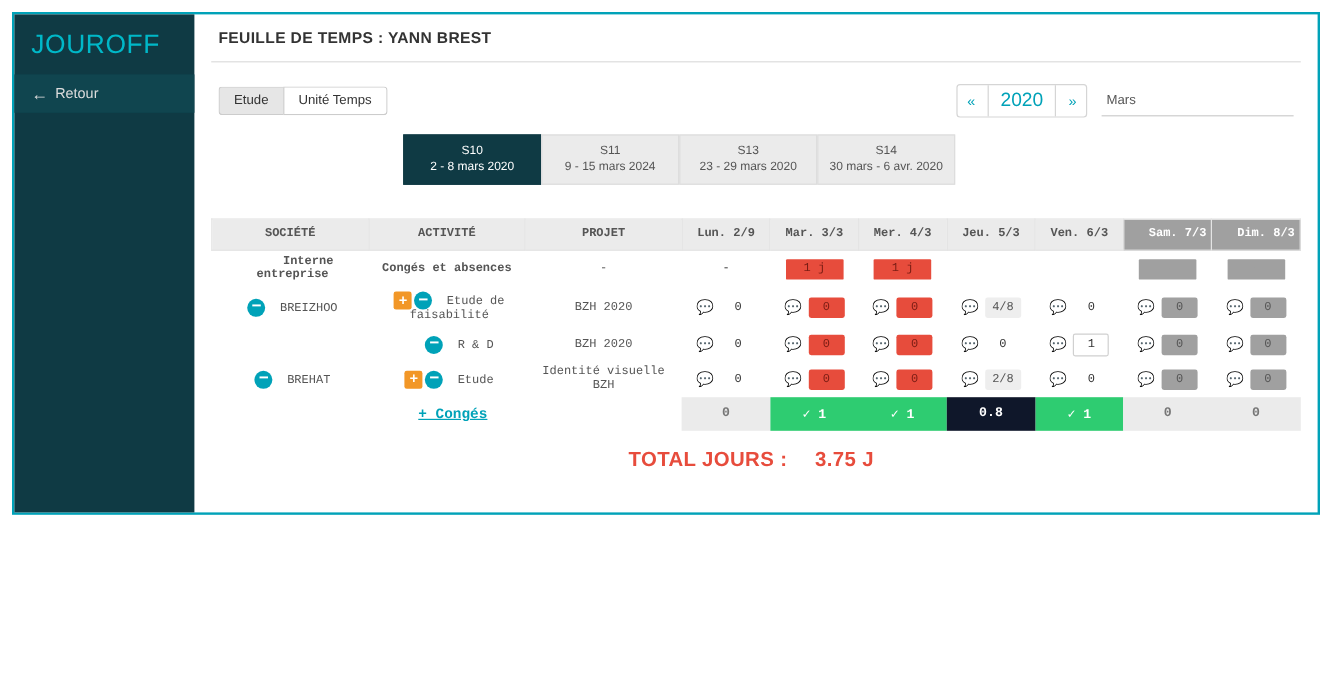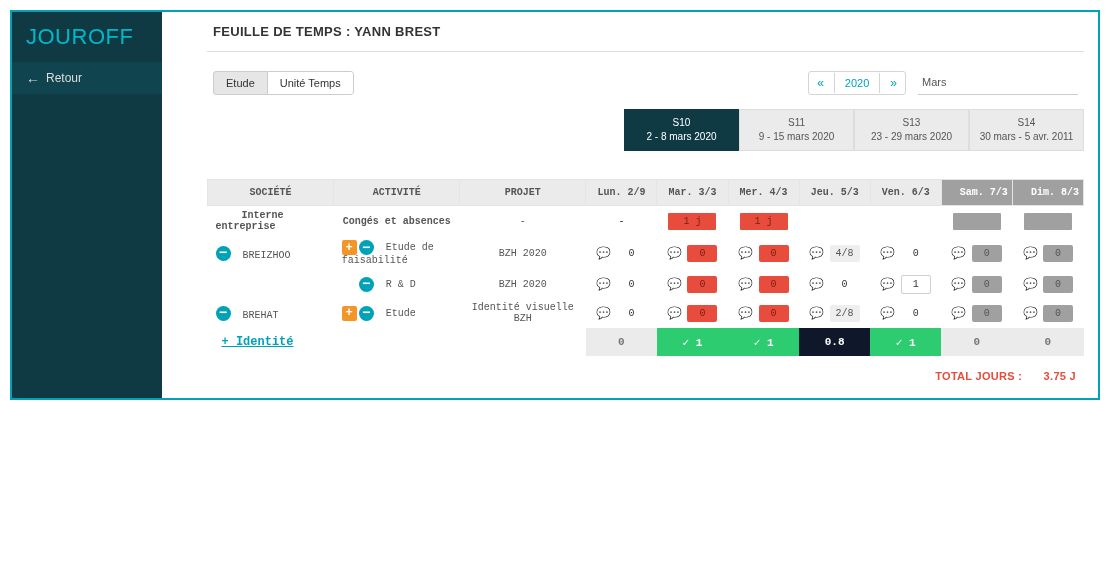--- a/index.html
+++ b/index.html
@@ -8,21 +8,20 @@
       font-size: 11px;
       color: #333;
       background: #fff;
     }
     .app {
       width: 1090px;
       margin: 10px;
       border: 2px solid #00a2b8;
       display: flex;
       background: #fff;
-      gap: 31px;
     }
     .sidebar {
       width: 150px;
       background: #0f3a44;
       color: #fff;
       display: flex;
       flex-direction: column;
     }
     .logo {
       color: #00b8c8;
@@ -37,21 +36,21 @@
       padding: 8px 14px;
       cursor: pointer;
       font-size: 12px;
       display: flex;
       align-items: center;
       gap: 6px;
     }
     .back-btn .arrow { font-size: 14px; }
     .main {
       flex: 1;
-      padding: 0 14px 14px 14px;
+      padding: 0 14px 32px 14px;
       position: relative;
     }
     .page-title {
       font-size: 13px;
       font-weight: bold;
       padding: 12px 6px;
       border-bottom: 1px solid #ddd;
       letter-spacing: 0.3px;
     }
     .controls-row {
@@ -87,35 +86,34 @@
       padding: 4px 8px;
       color: #00a2b8;
       cursor: pointer;
       font-size: 12px;
     }
     .nav-year .year-val {
       border-left: 1px solid #d5d5d5;
       border-right: 1px solid #d5d5d5;
       padding: 4px 10px;
       color: #00a2b8;
-      font-size: 11px;
+      font-size: 16px;
     }
     .month-input {
       border: none;
       border-bottom: 1px solid #ccc;
       padding: 6px 4px;
       font-size: 11px;
       width: 160px;
       color: #555;
       outline: none;
     }
     .weeks-row {
       display: flex;
       margin-left: 160px;
-      justify-content: flex-end;
     }
     .week-tab {
       flex: 1;
       max-width: 115px;
       text-align: center;
       padding: 6px 4px;
       background: #ebebeb;
       border: 1px solid #ddd;
       cursor: pointer;
       color: #555;
@@ -144,21 +142,21 @@
       color: #555;
       font-size: 10px;
       border: 1px solid #e4e4e4;
     }
     .ts-table td {
       padding: 4px;
       text-align: center;
       height: 28px;
       vertical-align: middle;
     }
-    .ts-table .label-col { text-align: left; padding-left: 8px; }
+    .ts-table .label-col { text-align: center; padding-left: 8px; }
     .header-col { width: 110px; }
     .project-col { width: 110px; }
     .day-col { width: 62px; }
     .weekend-th { background: #a0a0a0 !important; color: #fff !important; text-align: right; }
     .company-label {
       font-weight: bold;
       color: #555;
       font-size: 10px;
       padding-left: 26px;
     }
@@ -284,23 +282,23 @@
     .tot-yellow { background: #0f172a; color: #fff; }
     .add-soc {
       color: #00a2b8;
       font-weight: bold;
       font-size: 12px;
       text-decoration: underline;
       cursor: pointer;
       padding-left: 6px;
     }
     .footer-total {
-      text-align: right;
+      text-align: center;
       padding: 14px 8px 2px 0;
-      font-size: 11px;
+      font-size: 17px;
       font-weight: bold;
       color: #e74c3c;
       letter-spacing: 0.3px;
     }
     .footer-total .val { margin-left: 18px; }
   </style>
 </head>
 <body>
 
 <div class="app">
@@ -329,29 +327,29 @@
       <input class="month-input" value="Mars" style="">
     </div>
 
     <div class="weeks-row">
       <div class="week-tab active">
         <div>S10</div>
         <div>2 - 8 mars 2020</div>
       </div>
       <div class="week-tab">
         <div>S11</div>
-        <div>9 - 15 mars 2020</div>
+        <div>9 - 15 mars 2024</div>
       </div>
       <div class="week-tab">
         <div>S13</div>
         <div>23 - 29 mars 2020</div>
       </div>
       <div class="week-tab">
         <div>S14</div>
-        <div>30 mars - 5 avr. 2011</div>
+        <div>30 mars - 6 avr. 2020</div>
       </div>
     </div>
 
     <div class="timesheet">
       <table class="ts-table">
         <thead>
           <tr>
             <th class="header-col">SOCIÉTÉ</th>
             <th class="header-col">ACTIVITÉ</th>
             <th class="project-col">PROJET</th>
@@ -550,21 +548,21 @@
             <td>
                 <div class="day-cell">
                   <span class="bubble">💬</span>
                   <span class="val-box val-grey-dark">0</span>
                 </div>
               </td>
           </tr>
 
           <tr class="total-row">
             <td class="label-col" colspan="3">
-              <span class="add-soc">+ Identité</span>
+              <span class="add-soc">+ Congés</span>
             </td>
             <td class="total-cell tot-grey">0</td>
             <td class="total-cell tot-green">✓ 1</td>
             <td class="total-cell tot-green">✓ 1</td>
             <td class="total-cell tot-yellow">0.8</td>
             <td class="total-cell tot-green">✓ 1</td>
             <td class="total-cell tot-grey">0</td>
             <td class="total-cell tot-grey">0</td>
           </tr>
         </tbody>

